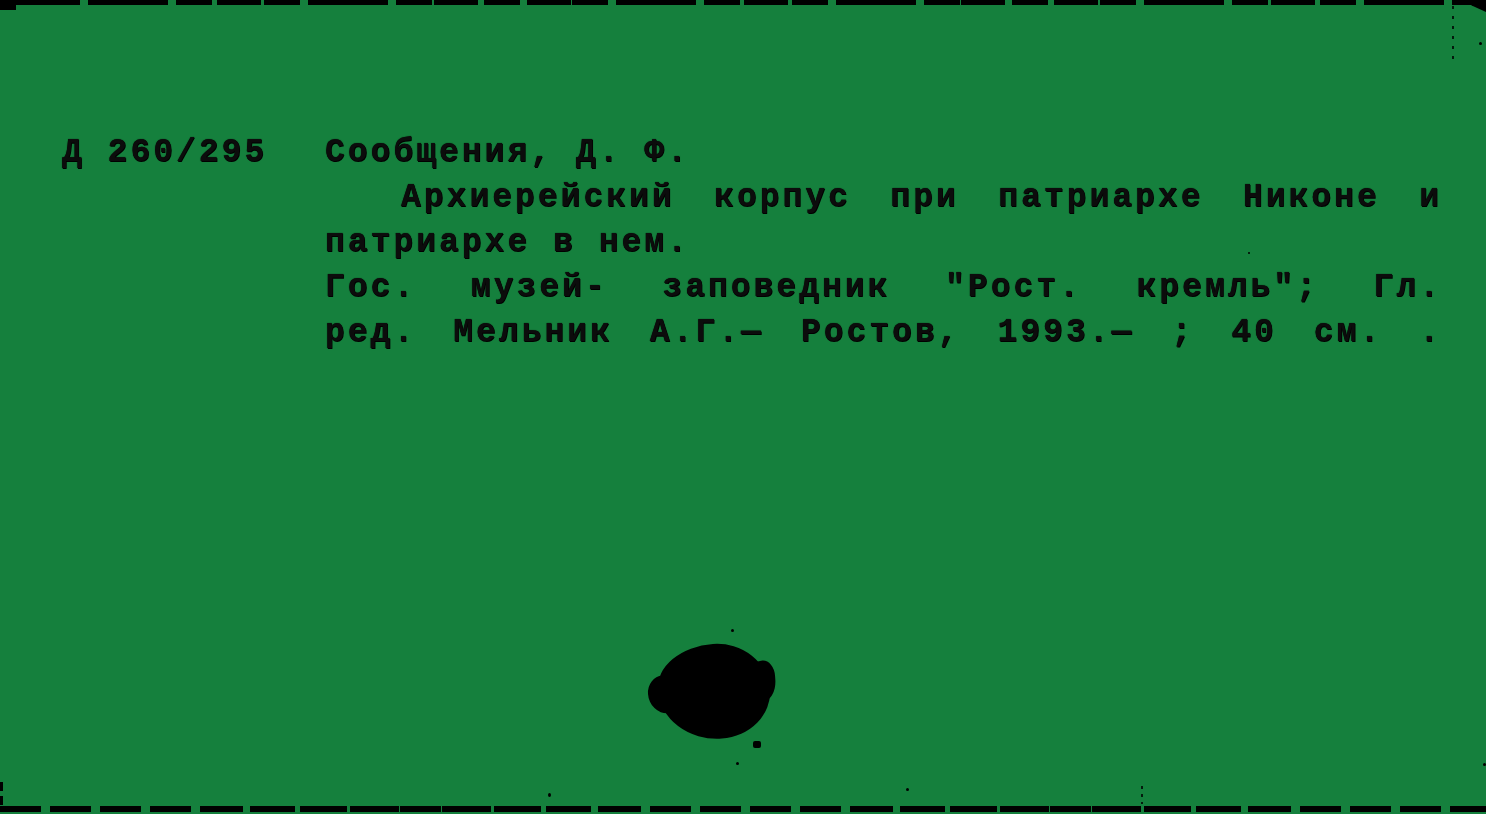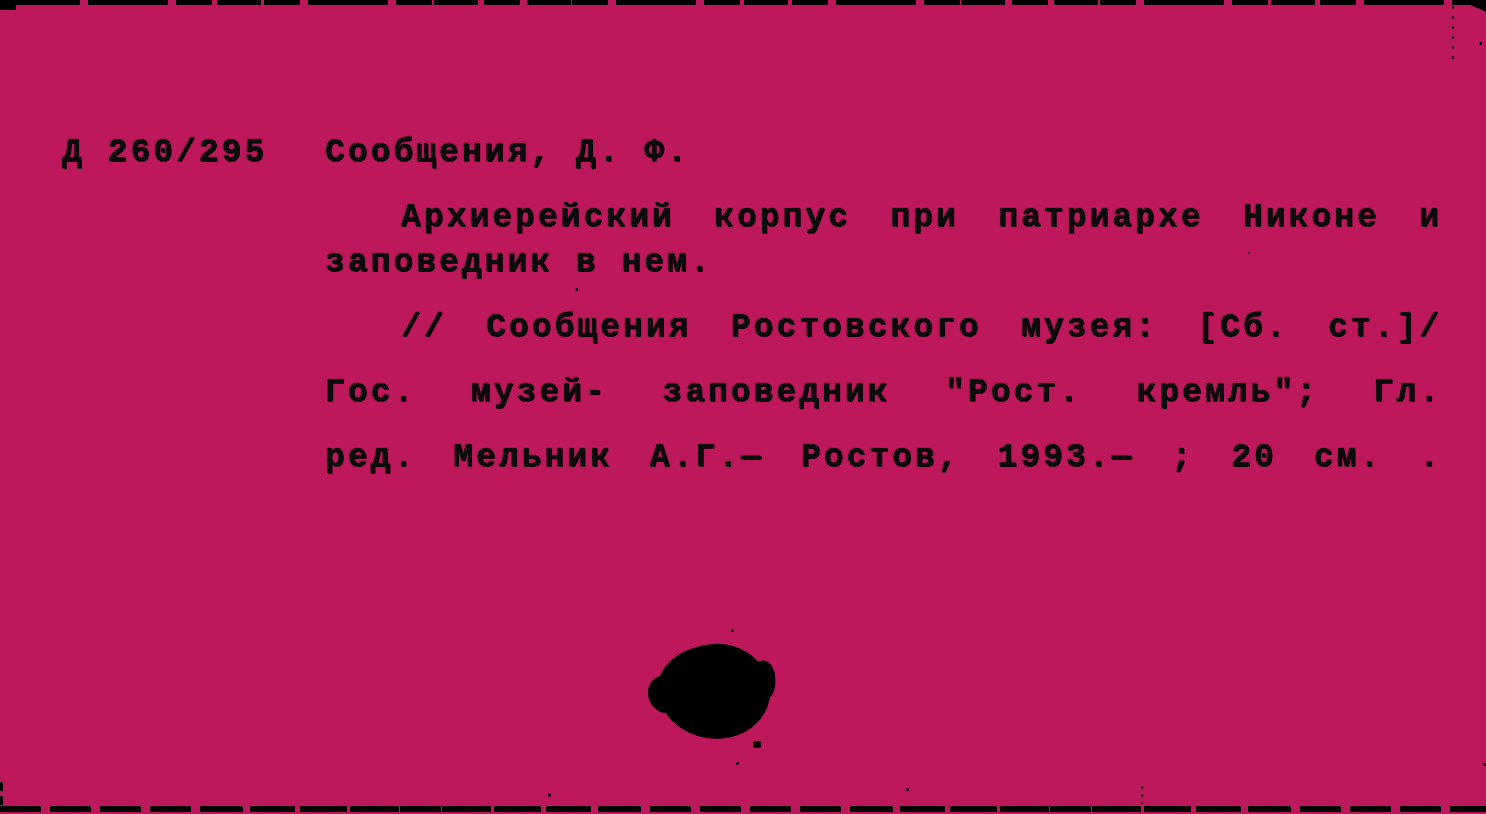--- a/index.html
+++ b/index.html
@@ -5,40 +5,40 @@
   html, body { margin: 0; padding: 0; }
   body {
     width: 1486px; height: 814px;
     background: #ffffff;
     position: relative;
     overflow: hidden;
     font-family: "Liberation Mono", "DejaVu Sans Mono", monospace;
   }
   .card {
     position: absolute; inset: 0;
-    background: #be185d;
+    background: #15803d;
   }
   
   .tw {
     color: #0c0c0c;
     font-weight: bold;
     font-size: 33px;
     letter-spacing: 3px;
     line-height: 45px;
     white-space: pre-wrap;
     text-shadow: 0 0 1px #000, 0.6px 0.6px 0 #000;
   }
   .call-number {
     position: absolute; left: 62px; top: 130px;
   }
   .text-block {
     position: absolute; left: 325px; top: 130px; width: 1117px;
   }
   .line { min-height: 45px; }
-  .just { text-align: justify; text-align-last: justify; margin-top: 20px; }
+  .just { text-align: justify; text-align-last: justify; }
   .indent { padding-left: 76px; }
   
   .ink-blot {
     position: absolute; left: 658px; top: 644px;
     width: 112px; height: 95px;
     background: #000;
     border-radius: 52% 48% 46% 54% / 44% 52% 48% 56%;
     transform: rotate(-4deg);
   }
   .ink-blot::before {
@@ -119,22 +119,21 @@
   <div class="speck s5"></div>
   <div class="speck s6"></div>
   <div class="speck s7"></div>
   <div class="speck s8"></div>
 
   <div class="tw call-number">Д 260/295</div>
 
   <div class="text-block">
     <div class="tw line">Сообщения, Д. Ф.</div>
     <div class="tw line just indent">Архиерейский корпус при патриархе Никоне и</div>
-    <div class="tw line">заповедник в нем.</div>
-    <div class="tw line just indent">// Сообщения Ростовского музея: [Сб. ст.]/</div>
+    <div class="tw line">патриархе в нем.</div>
     <div class="tw line just">Гос. музей- заповедник "Рост. кремль"; Гл.</div>
-    <div class="tw line just">ред. Мельник А.Г.— Ростов, 1993.— ; 20 см. .</div>
+    <div class="tw line just">ред. Мельник А.Г.— Ростов, 1993.— ; 40 см. .</div>
   </div>
 
   <div class="ink-blot"></div>
   <div class="blot-dot"></div>
 
 </div>
 
 </body></html>

